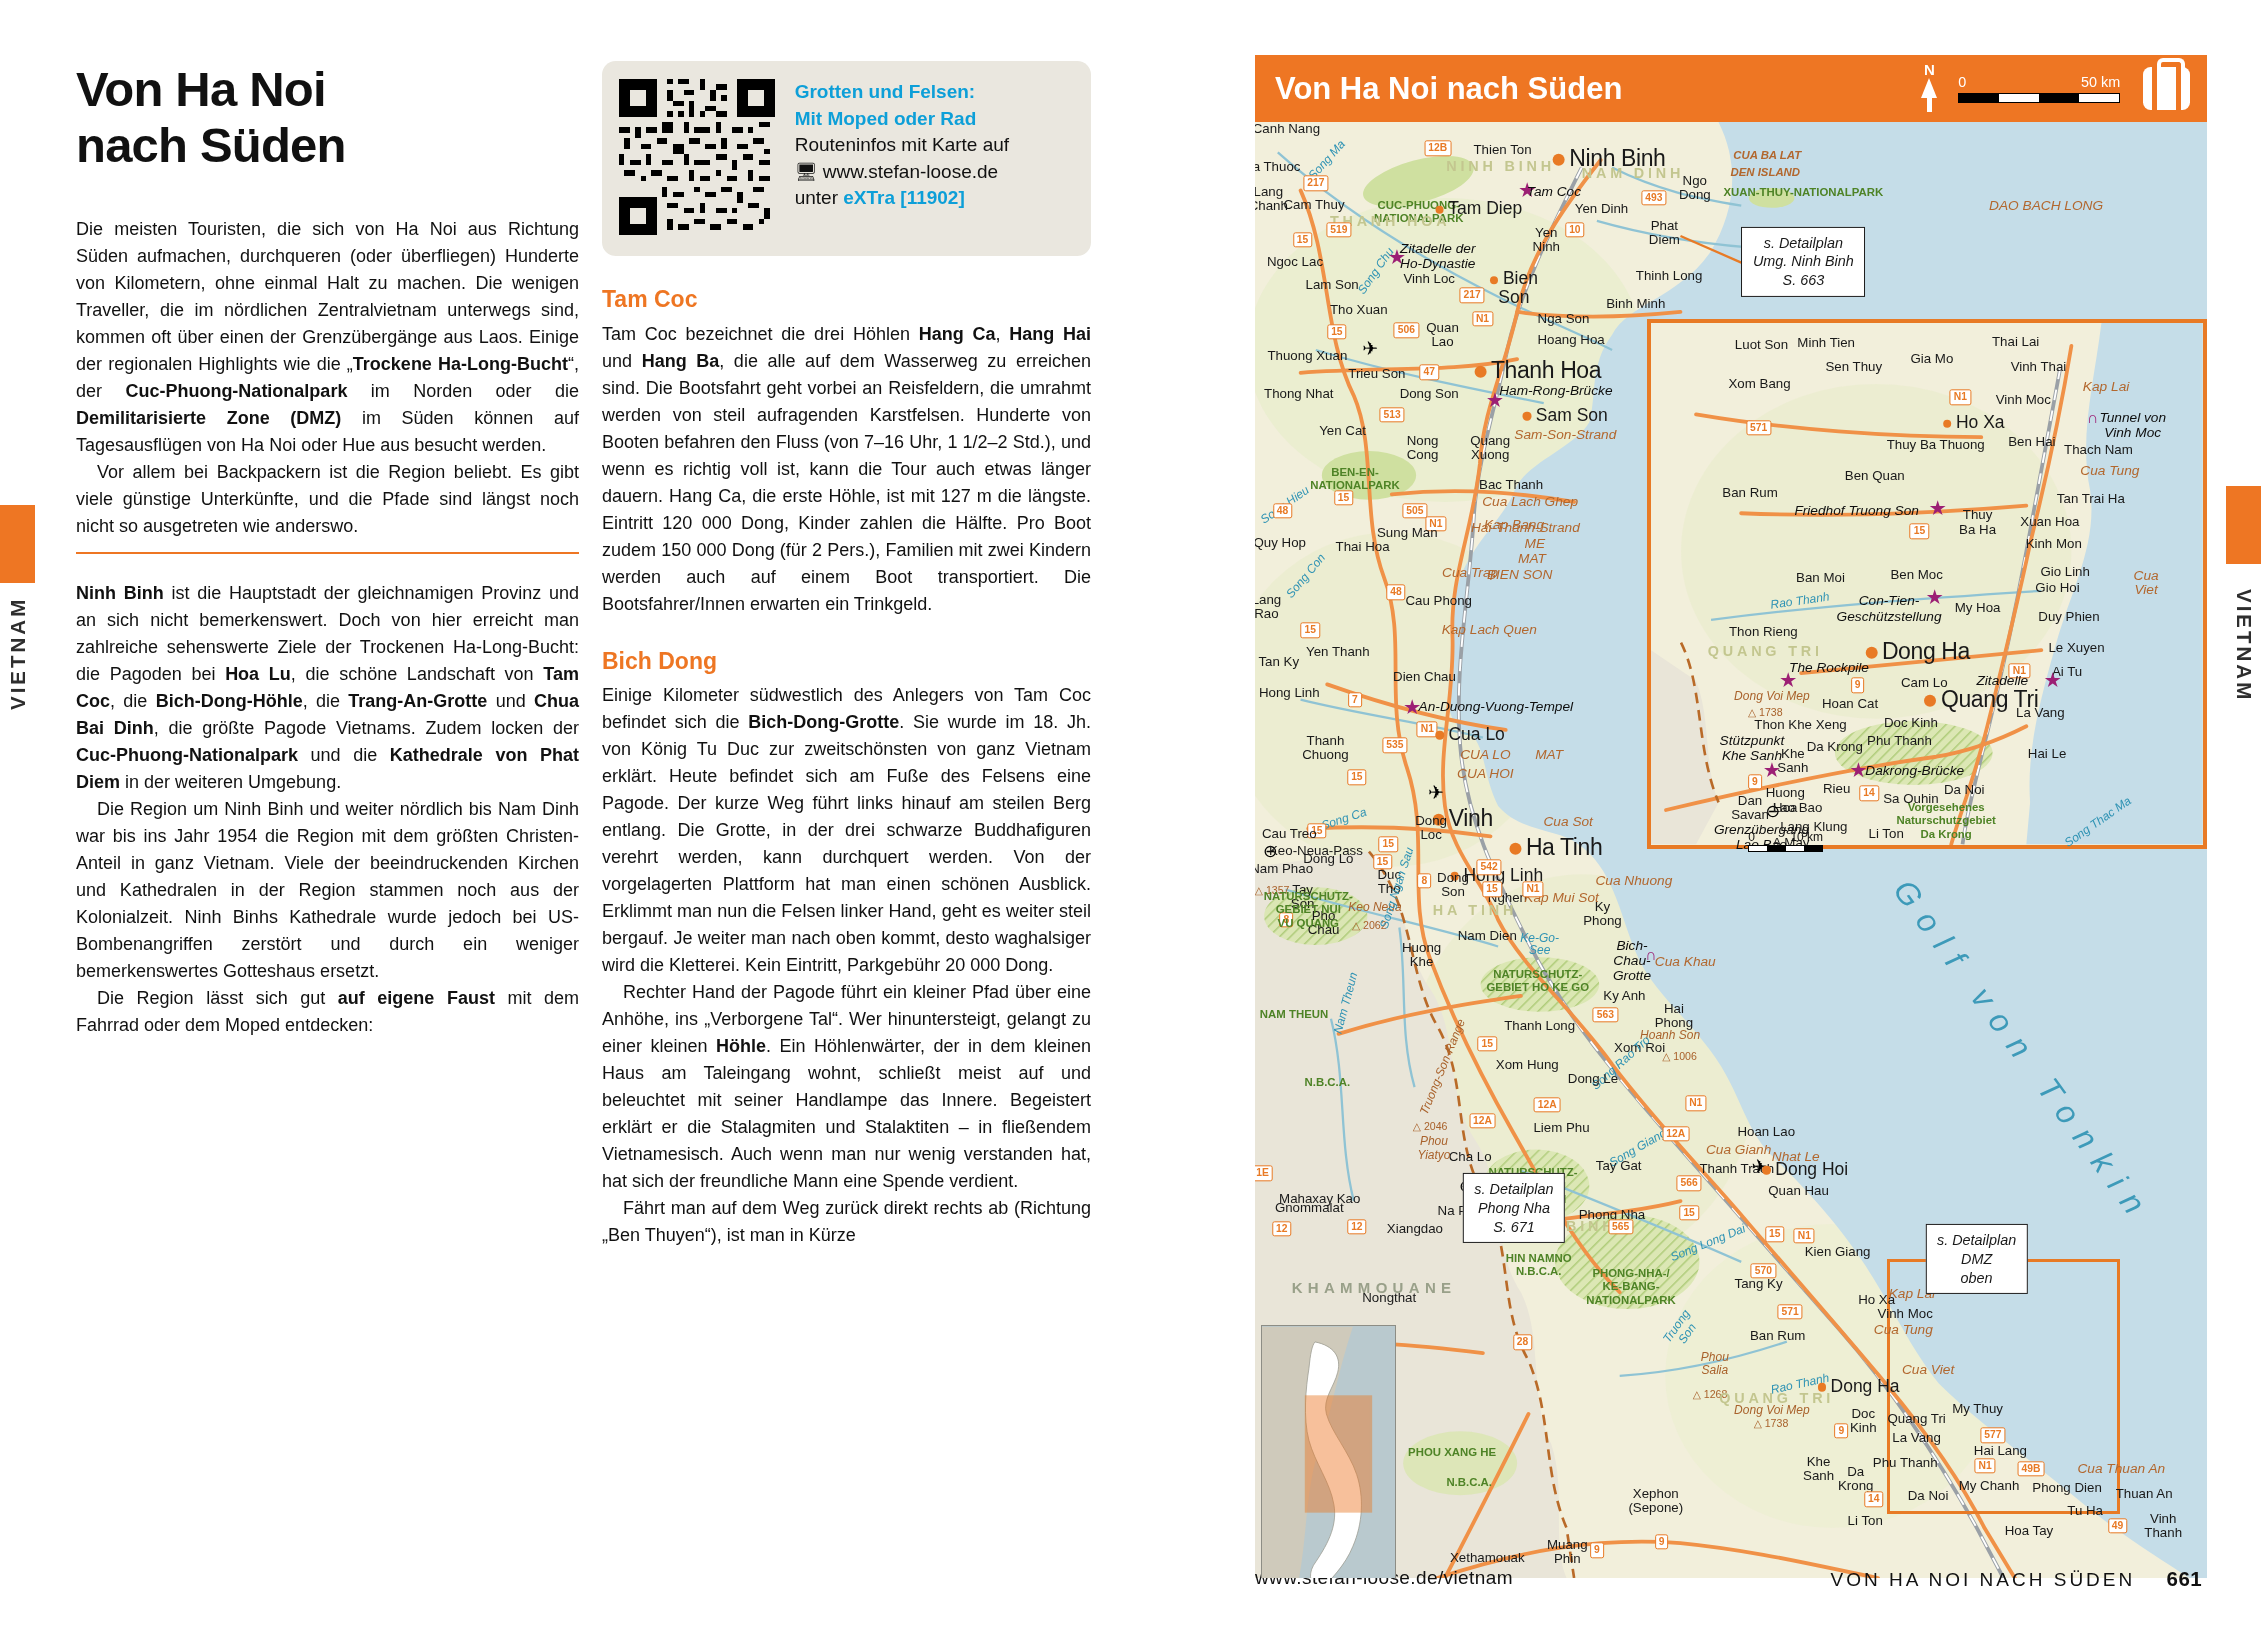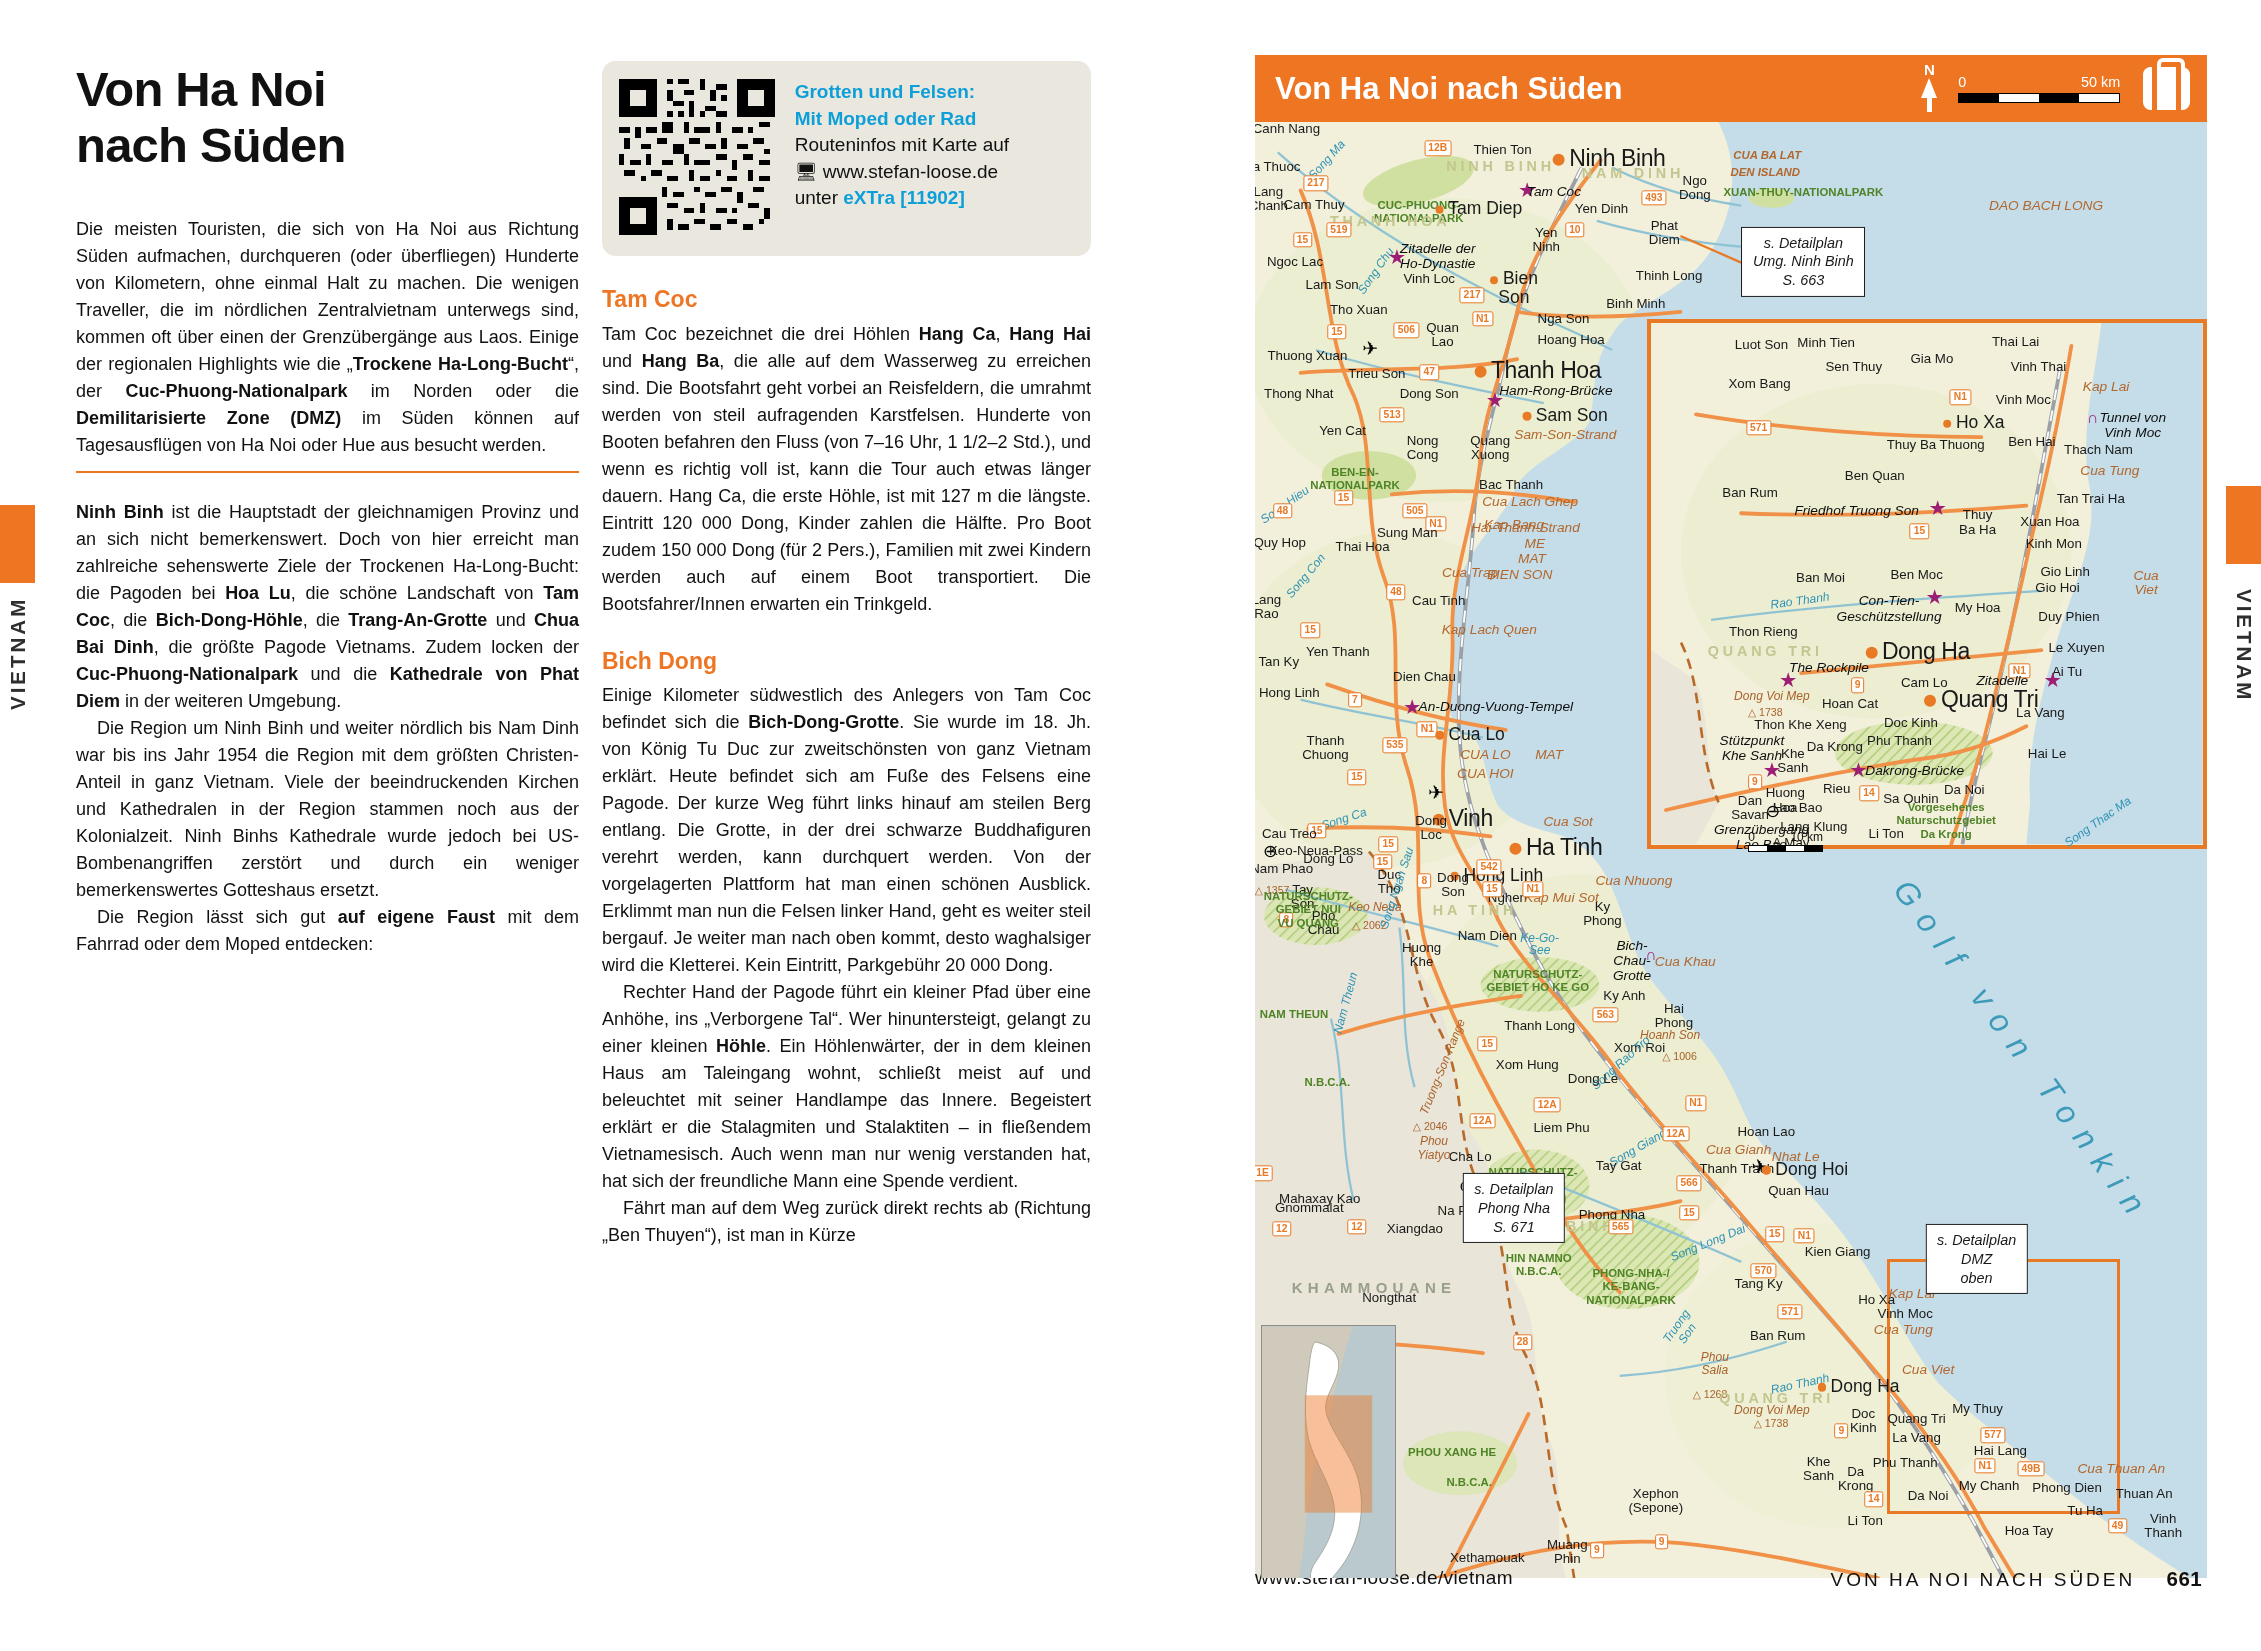--- a/index.html
+++ b/index.html
@@ -118,20 +118,21 @@
   <div class="edge-tab" style="left:0;top:505px;"></div>
   <div class="edge-vert vert-l" style="left:0;top:589px;height:129px;">VIETNAM</div>
   <div class="edge-tab" style="right:0;top:486px;"></div>
   <div class="edge-vert vert-r" style="right:0;top:577px;height:137px;">VIETNAM</div>
 
   <div class="col" id="col1">
     <h1><span>Von Ha Noi</span><br>
         <span>nach Süden</span></h1>
     <div>
         <p class="para">Die meisten Touristen, die sich von Ha Noi aus Richtung Süden aufmachen, durchqueren (oder überfliegen) Hunderte von Kilometern, ohne einmal Halt zu machen. Die wenigen Traveller, die im nördlichen Zentralvietnam unterwegs sind, kommen oft über einen der Grenzübergänge aus Laos. Einige der regionalen Highlights wie die „<b>Trockene Ha-Long-Bucht</b>“, der <b>Cuc-Phuong-Nationalpark</b> im Norden oder die <b>Demilitarisierte Zone (DMZ)</b> im Süden können auf Tagesausflügen von Ha Noi oder Hue aus besucht werden.</p>
+        <p class="para ind">Vor allem bei Backpackern ist die Region beliebt. Es gibt viele günstige Unterkünfte, und die Pfade sind längst noch nicht so ausgetreten wie anderswo.</p>
       </div>
     <hr class="sec-rule">
     <div>
         <p class="para"><b>Ninh Binh</b> ist die Hauptstadt der gleichnamigen Provinz und an sich nicht bemerkenswert. Doch von hier erreicht man zahlreiche sehenswerte Ziele der Trockenen Ha-Long-Bucht: die Pagoden bei <b>Hoa Lu</b>, die schöne Landschaft von <b>Tam Coc</b>, die <b>Bich-Dong-Höhle</b>, die <b>Trang-An-Grotte</b> und <b>Chua Bai Dinh</b>, die größte Pagode Vietnams. Zudem locken der <b>Cuc-Phuong-Nationalpark</b> und die <b>Kathedrale von Phat Diem</b> in der weiteren Umgebung.</p>
         <p class="para ind">Die Region um Ninh Binh und weiter nördlich bis Nam Dinh war bis ins Jahr 1954 die Region mit dem größten Christen-Anteil in ganz Vietnam. Viele der beeindruckenden Kirchen und Kathedralen in der Region stammen noch aus der Kolonialzeit. Ninh Binhs Kathedrale wurde jedoch bei US-Bombenangriffen zerstört und durch ein weniger bemerkenswertes Gotteshaus ersetzt.</p>
         <p class="para ind">Die Region lässt sich gut <b>auf eigene Faust</b> mit dem Fahrrad oder dem Moped entdecken:</p>
       </div>
   </div>
 
   <div class="col" id="col2">
@@ -441,21 +442,21 @@
           <span class="ml sea" style="left: 27.2%; top: 27.7%;">Kap Bang</span>
           <span class="ml c3" style="left: 16%; top: 28.2%;">Sung Man</span>
           <span class="ml sea" style="left: 28.4%; top: 27.9%;">Hai-Thanh-Strand</span>
           <span class="ml sea" style="left: 29.4%; top: 29%;">ME</span>
           <span class="ml sea" style="left: 29.1%; top: 30%;">MAT</span>
           <span class="ml sea" style="left: 27.8%; top: 31.1%;">BIEN SON</span>
           <span class="ml c3" style="left: 2.6%; top: 28.9%;">Quy Hop</span>
           <span class="ml c3" style="left: 11.3%; top: 29.2%;">Thai Hoa</span>
           <span class="ml sea" style="left: 22.6%; top: 31%;">Cua Trap</span>
           <span class="ml badge" style="left: 14.8%; top: 32.3%;">48</span>
-          <span class="ml c3" style="left: 19.3%; top: 32.9%;">Cau Tinh</span>
+          <span class="ml c3" style="left: 19.3%; top: 32.9%;">Cau Phong</span>
           <span class="ml sea" style="left: 24.6%; top: 34.9%;">Kap Lach Quen</span>
           <span class="ml river" style="left: 5.4%; top: 31.2%; transform: translate(-50%, -50%) rotate(-50deg);">Song Con</span>
           <span class="ml c3" style="left: 1.2%; top: 33.3%;">Lang<br>Rao</span>
           <span class="ml badge" style="left: 5.8%; top: 34.9%;">15</span>
           <span class="ml c3" style="left: 2.5%; top: 37.1%;">Tan Ky</span>
           <span class="ml c3" style="left: 8.7%; top: 36.4%;">Yen Thanh</span>
           <span class="ml c3" style="left: 17.8%; top: 38.1%;">Dien Chau</span>
           <span class="ml c3" style="left: 3.6%; top: 39.2%;">Hong Linh</span>
           <span class="ml badge" style="left: 10.5%; top: 39.7%;">7</span>
           <span class="ml star" style="left: 16.5%; top: 40.2%;">★</span>

